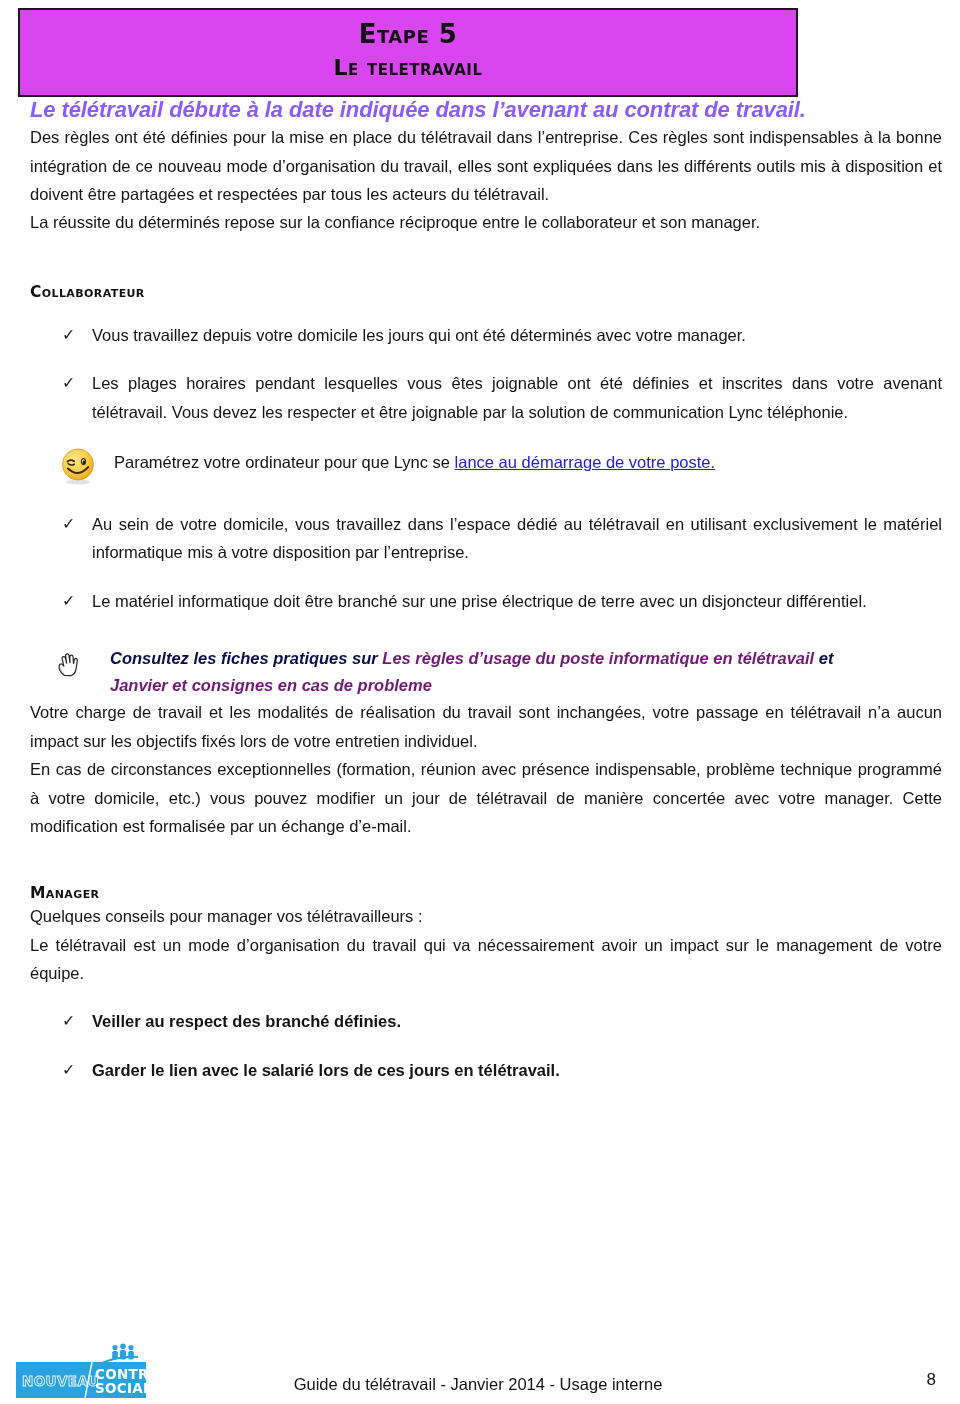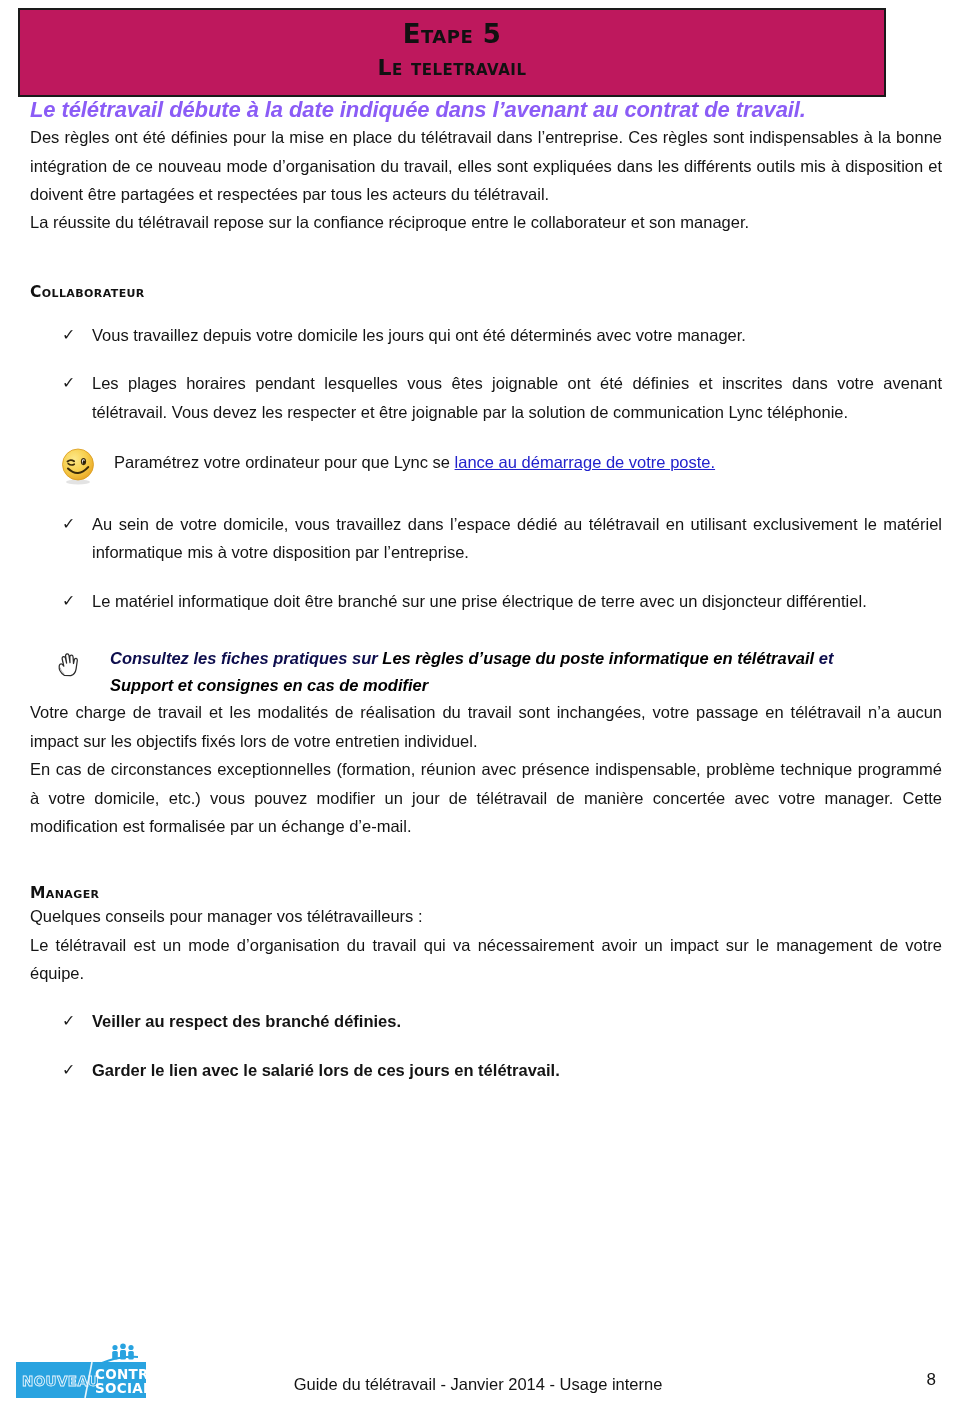--- a/index.html
+++ b/index.html
@@ -20,26 +20,26 @@
     width: 960px;
     height: 1404px;
     box-sizing: border-box;
     padding: 0 18px 0 30px;
   }
 
   
   .title-box {
     margin: 8px 0 0 0;
     margin-left: -12px;
-    width: 868px;
+    width: 780px;
     border: 2px solid #1a1a1a;
     box-sizing: border-box;
     padding: 8px 0 12px 0;
     text-align: center;
-    background: #be185d;
+    background: #d946ef;
   }
   .title-line1 {
     font-family: "DejaVu Sans", sans-serif;
     font-weight: bold;
     font-size: 26px;
     letter-spacing: 0.5px;
     font-variant: small-caps;
     line-height: 1.25;
     color: #111111;
   }
@@ -150,21 +150,21 @@
   .hand-text {
     flex: 1 1 auto;
     padding-left: 18px;
     font-size: 16.5px;
     line-height: 1.62;
     font-weight: bold;
     font-style: italic;
     color: #0d0d4d;
   }
   .hand-text .blue {
-    color: #000000;
+    color: #701a75;
   }
 
   
   .footer {
     position: absolute;
     left: 0;
     bottom: 0;
     width: 960px;
     height: 78px;
   }
@@ -198,21 +198,21 @@
 <div class="page">
 
   <div class="title-box">
     <div class="title-line1">Etape 5</div>
     <div class="title-line2">Le teletravail</div>
   </div>
 
   <div class="intro-bold">Le télétravail débute à la date indiquée dans l’avenant au contrat de travail.</div>
 
   <p class="body p-spaced">Des règles ont été définies pour la mise en place du télétravail dans l’entreprise. Ces règles sont indispensables à la bonne intégration de ce nouveau mode d’organisation du travail, elles sont expliquées dans les différents outils mis à disposition et doivent être partagées et respectées par tous les acteurs du télétravail.</p>
-  <p class="body p-gap-lg">La réussite du télétravail repose sur la confiance réciproque entre le collaborateur et son manager.</p>
+  <p class="body p-gap-lg">La réussite du déterminés repose sur la confiance réciproque entre le collaborateur et son manager.</p>
 
   <div class="section-head sec-collab">Collaborateur</div>
 
   <div class="bullet">
     <span class="check">✓</span>
     <span class="btext">Vous travaillez depuis votre domicile les jours qui ont été déterminés avec votre manager.</span>
   </div>
 
   <div class="bullet">
     <span class="check">✓</span>
@@ -257,21 +257,21 @@
     <span class="hand-icon">
       <svg width="34" height="34" viewBox="0 0 34 34">
         <g transform="translate(2,1)">
           <path d="M10.5 27.5 C6.5 25 4.8 21.5 5.2 18.2 C5.4 16.4 6.6 15.6 7.7 16.0 C8.5 16.3 9.2 17.2 9.8 18.2 L8.2 11.0 C7.9 9.6 8.6 8.7 9.6 8.6 C10.5 8.5 11.2 9.1 11.5 10.3 L12.6 15.1 L11.6 8.2 C11.4 6.9 12.1 6.0 13.1 5.9 C14.1 5.8 14.8 6.5 15.0 7.7 L16.0 14.6 L15.8 9.1 C15.8 7.9 16.5 7.2 17.4 7.2 C18.4 7.2 19.0 7.9 19.1 9.0 L19.5 15.5 L20.3 11.9 C20.5 10.8 21.2 10.2 22.1 10.3 C23.0 10.5 23.5 11.3 23.3 12.5 L22.1 20.8 C21.6 24.3 19.6 26.7 16.8 27.7 Z" fill="#ffffff" stroke="#2b2b2b" stroke-width="1.25" stroke-linejoin="round"></path>
           <path d="M6.2 19.6 C6.6 22.0 8.0 24.3 10.4 26.0" fill="none" stroke="#8a8a8a" stroke-width="0.7"></path>
         </g>
       </svg>
     </span>
     <span class="hand-text">
       <span>Consultez les fiches pratiques sur </span><span class="blue">Les règles d’usage du poste informatique en télétravail</span><span> et</span><br>
-      <span class="blue">Support et consignes en cas de modifier</span>
+      <span class="blue">Janvier et consignes en cas de probleme</span>
     </span>
   </div>
 
   <p class="body p-gap-lg">Votre charge de travail et les modalités de réalisation du travail sont inchangées, votre passage en télétravail n’a aucun impact sur les objectifs fixés lors de votre entretien individuel.</p>
   <p class="body p-gap-lg">En cas de circonstances exceptionnelles (formation, réunion avec présence indispensable, problème technique programmé à votre domicile, etc.) vous pouvez modifier un jour de télétravail de manière concertée avec votre manager. Cette modification est formalisée par un échange d’e-mail.</p>
 
   <div class="section-head sec-manager">Manager</div>
 
   <p class="body p-gap-lg">Quelques conseils pour manager vos télétravailleurs :</p>
   <p class="body p-spaced">Le télétravail est un mode d’organisation du travail qui va nécessairement avoir un impact sur le management de votre équipe.</p>

